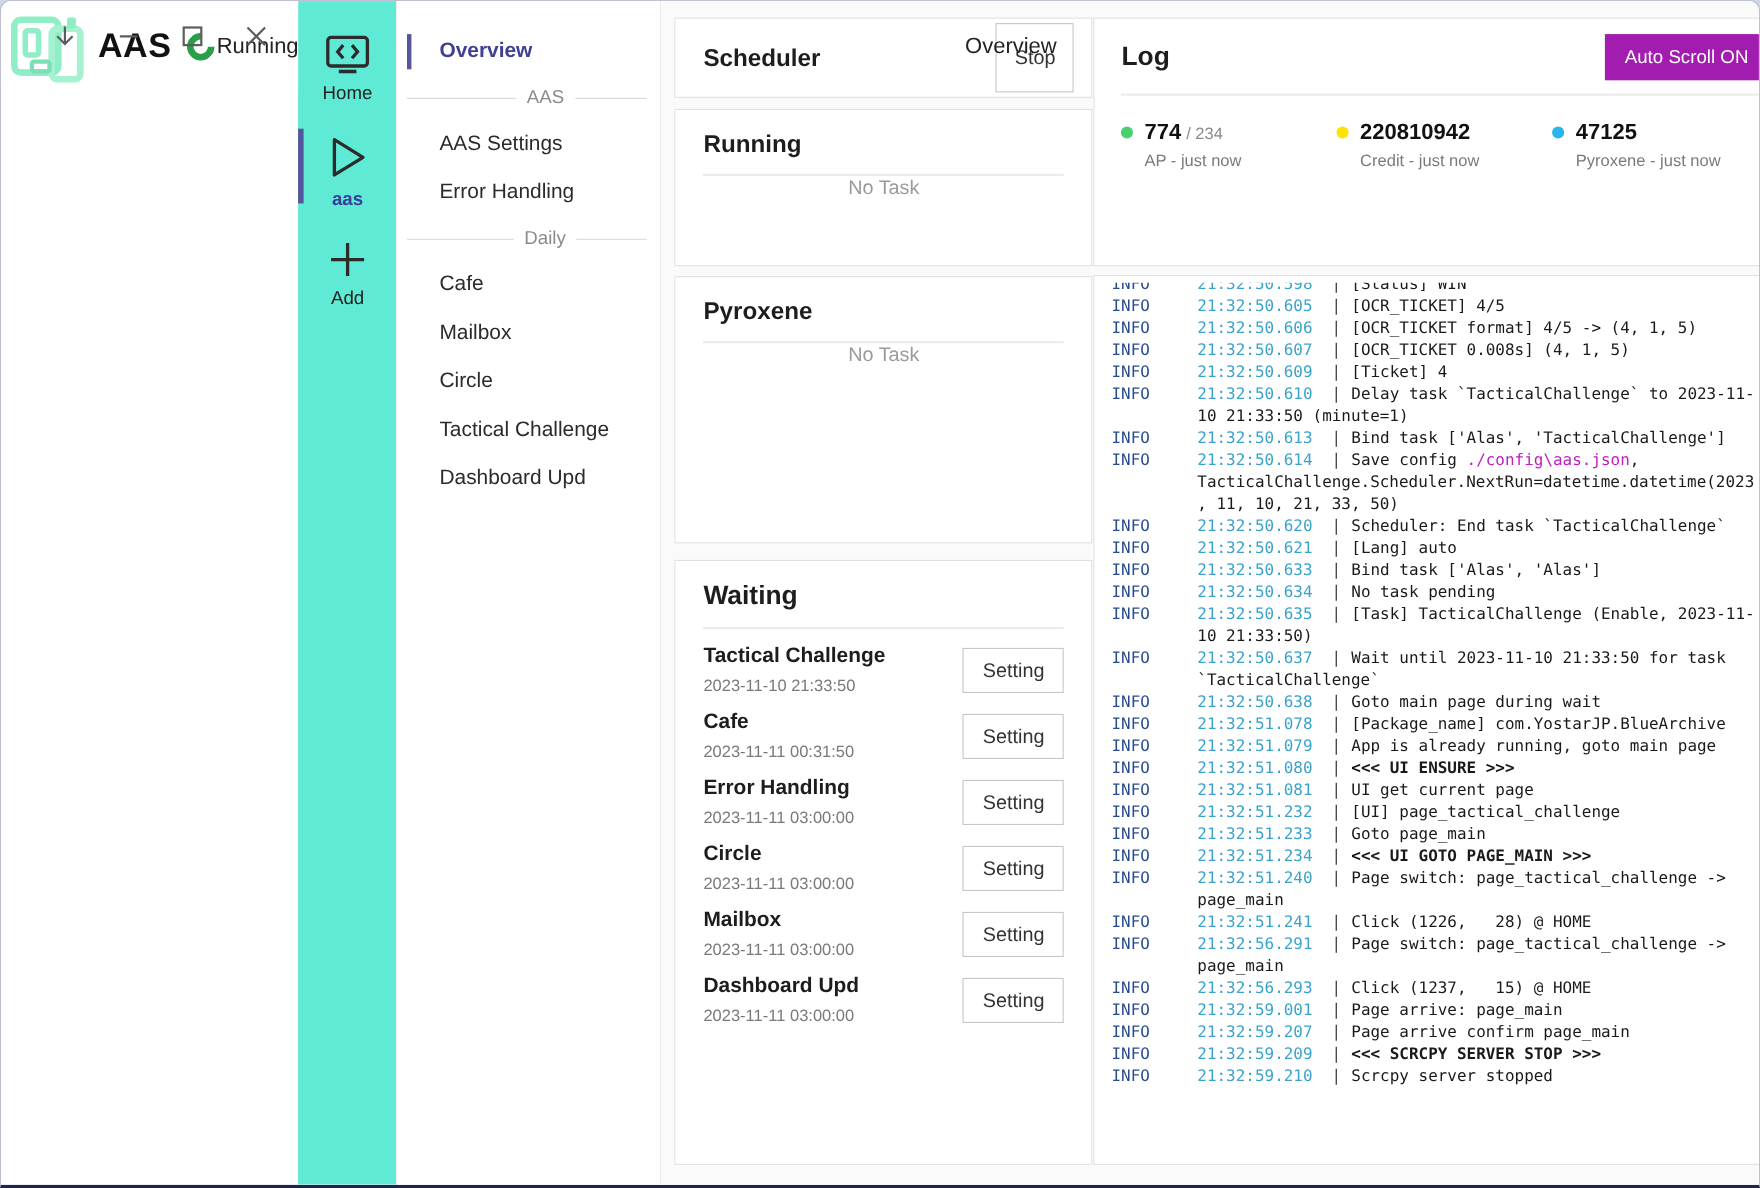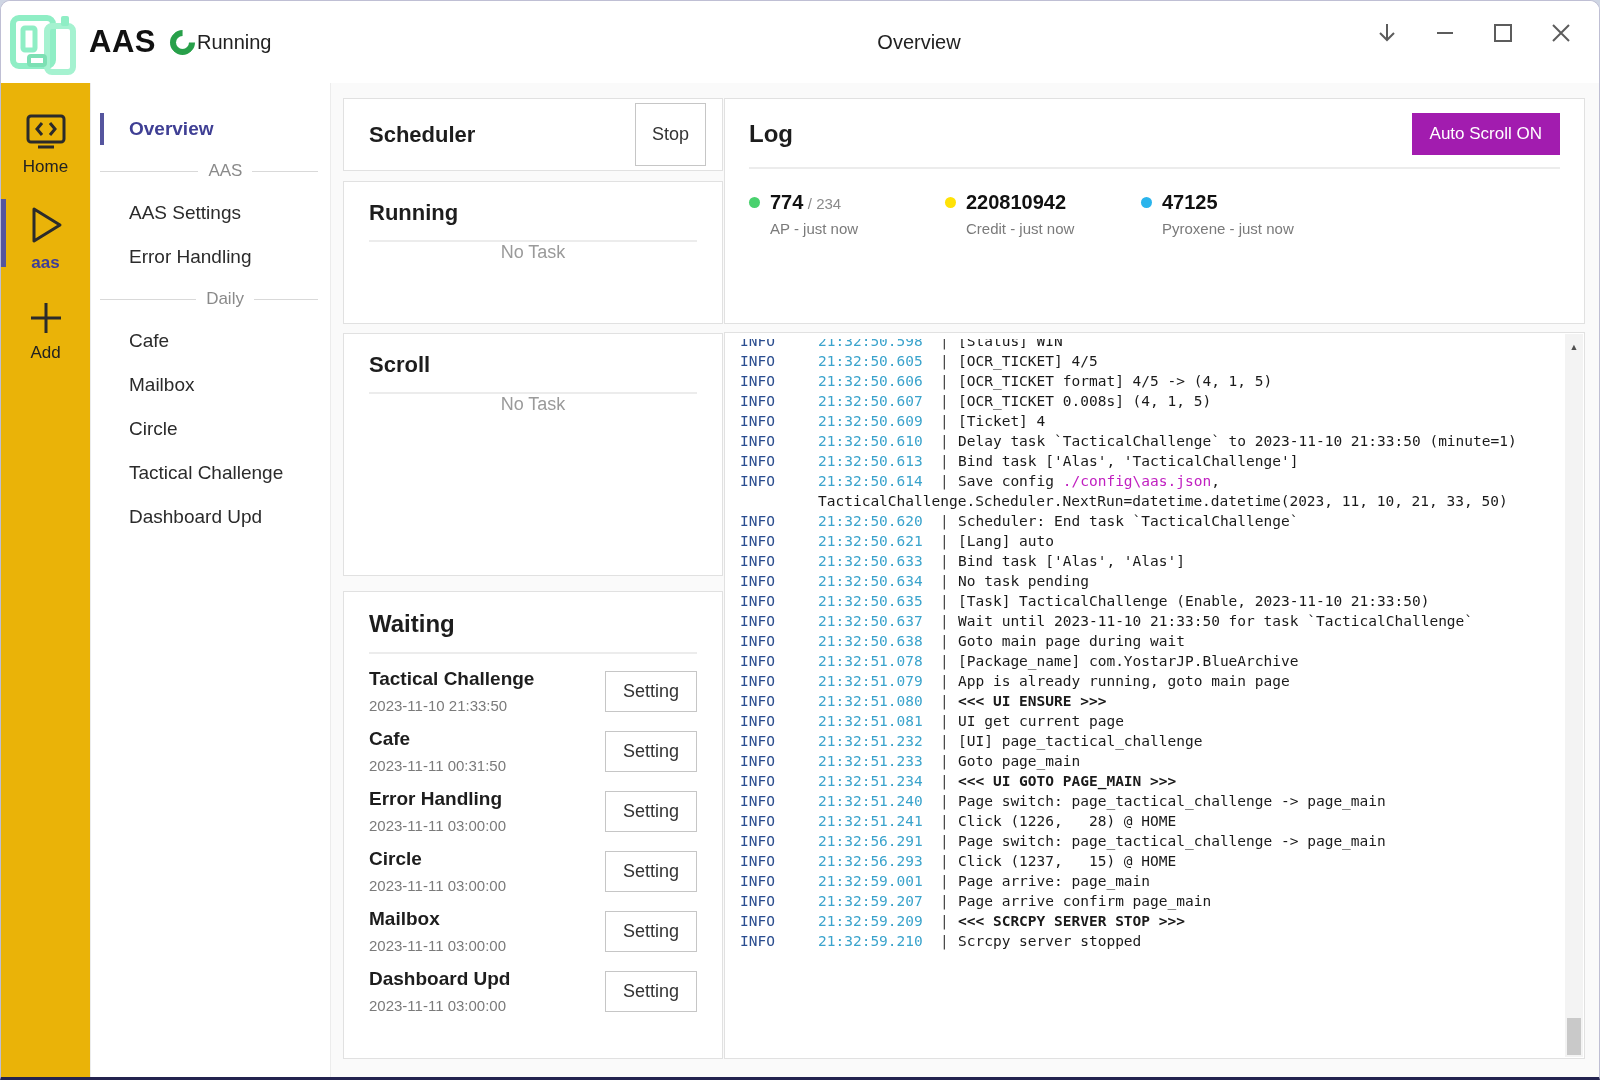--- a/index.html
+++ b/index.html
@@ -1,37 +1,37 @@
 <!DOCTYPE html>
 <html><head>
 <meta charset="utf-8">
 <style>
   * { margin:0; padding:0; box-sizing:border-box; }
   html,body { width:1600px; height:1080px; background:#cfd6e4; font-family:"Liberation Sans", sans-serif; }
   .window{ width:1600px; height:1080px; background:#fff; border:1px solid #bfbfd4;
            border-bottom:3px solid #23234f; border-radius:10px 10px 0 0; overflow:hidden;
-           display:flex; flex-direction:column; }
+           display:flex; }
 
   
   .titlebar{ height:82px; position:relative; display:flex; align-items:center; background:#fff; flex-shrink:0; }
   .logo{ margin:6px 10px 0 8px; }
   .app-name{ font-size:31px; font-weight:bold; color:#111; letter-spacing:.5px; }
   .spinner{ width:25px; height:25px; border:6px solid #28a04a; border-top-color:transparent;
             border-radius:50%; transform:rotate(45deg); margin:0 2px 0 14px; }
   .app-status{ font-size:20px; color:#222; }
   .tb-title{ position:absolute; left:918px; transform:translateX(-50%); font-size:20px; color:#222; }
   .tb-controls{ position:absolute; right:18px; top:14px; display:flex; gap:18px; }
   .tb-btn{ width:40px; height:36px; display:flex; align-items:center; justify-content:center;
            color:#5c5c5c; cursor:pointer; background:none; border:none; }
 
   
   .body{ flex:1; display:flex; min-height:0; }
 
   
-  .rail{ width:90px; background:#eab308; border-right:1px solid #ececec; padding-top:18px; flex-shrink:0;text-align:center; }
+  .rail{ width:90px; background:#5eead4; border-right:1px solid #ececec; padding-top:18px; flex-shrink:0;text-align:center; }
   .rail-item{ position:relative; display:flex; flex-direction:column; align-items:center; gap:6px;
               padding:12px 0 14px; cursor:pointer; }
   .rail-item .lbl{ font-size:17px; color:#222; }
   .rail-item.active .lbl{ color:#3c3c9a; font-weight:bold; }
   .rail-item.active::before{ content:""; position:absolute; left:0; top:8px; bottom:20px; width:5px; background:#55559e; }
 
   
   .nav{ width:240px; background:#fff; border-right:1px solid #ececec; padding:24px 0 0 0; flex-shrink:0; }
   .nav-item{ position:relative; padding:11px 0 11px 38px; font-size:19px; color:#2b2b2b; cursor:pointer; }
   .nav-item.active{ color:#3f3f94; font-weight:bold; }
@@ -199,21 +199,21 @@
           <button class="btn-plain">Stop</button>
         </div>
 
         <div class="card running-card">
           <span class="card-title">Running</span>
           <div class="card-divider"></div>
           <div class="no-task">No Task</div>
         </div>
 
         <div class="card pending-card">
-          <span class="card-title">Scroll</span>
+          <span class="card-title">Pyroxene</span>
           <div class="card-divider"></div>
           <div class="no-task">No Task</div>
         </div>
 
         <div class="card waiting-card">
           <span class="card-title">Waiting</span>
           <div class="card-divider"></div>
           <div id="task-list">
           <div class="task-row">
             <div>

